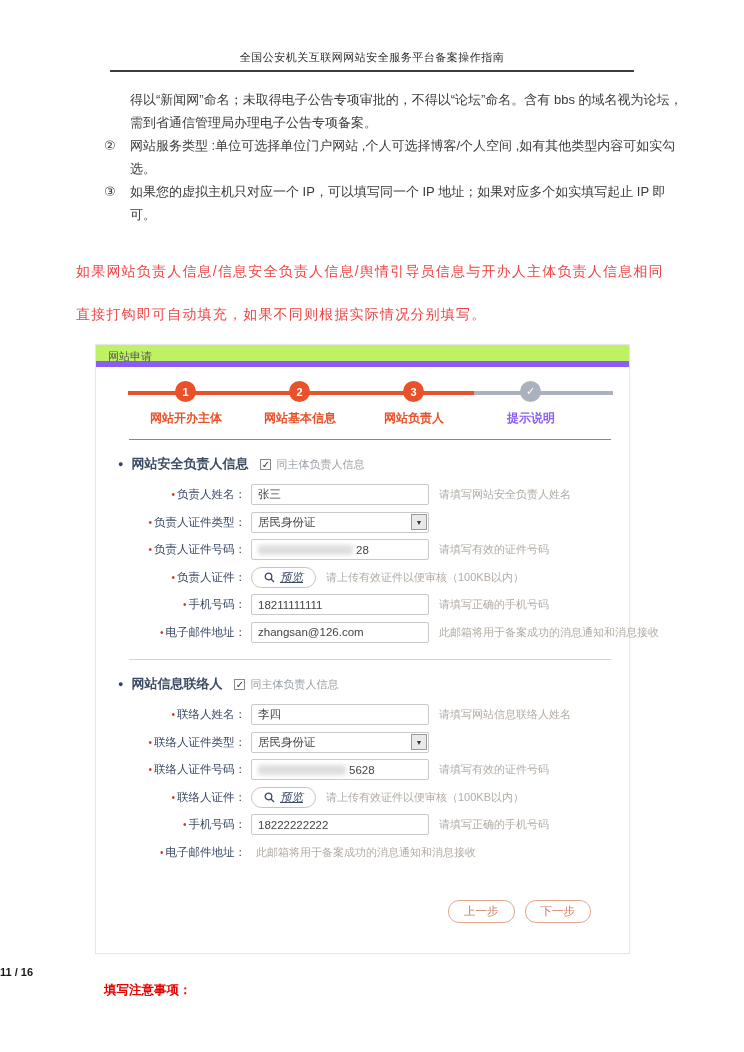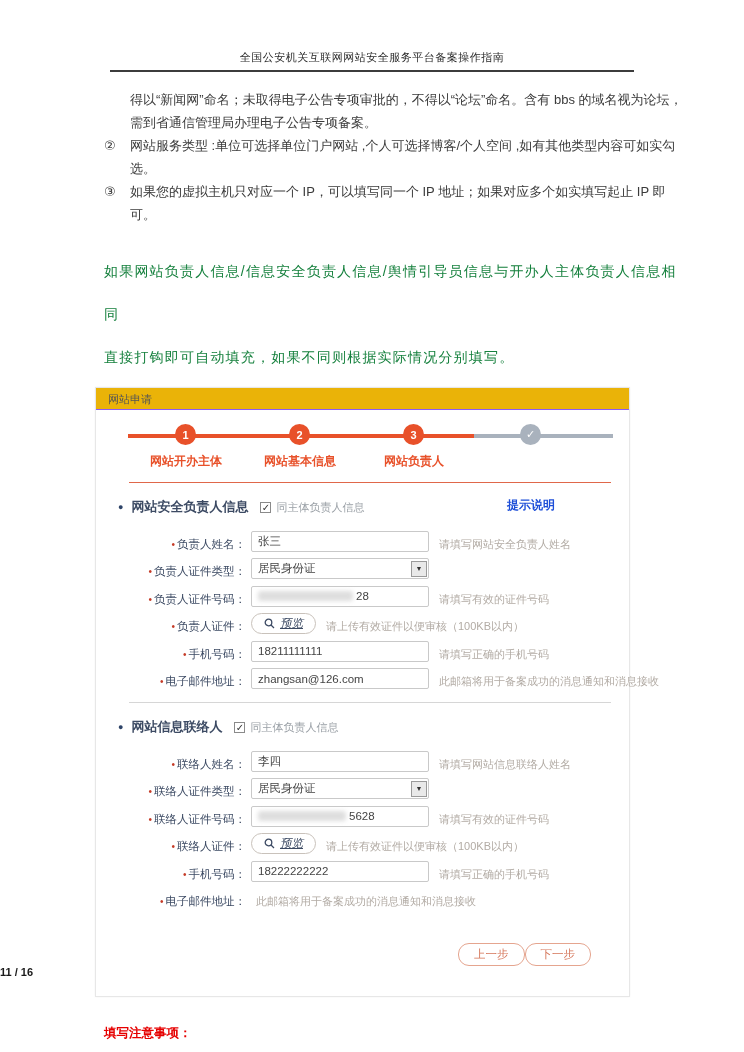--- a/index.html
+++ b/index.html
@@ -12,68 +12,68 @@
   .doc-header-rule { width:524px; margin:5px auto 0; border-top:2px solid #3c3c3c; }
 
   
   .intro { margin:16px 58px 0 104px; font-size:13px; color:#3a3a3a; line-height:23px; }
   .intro .indent { padding-left:26px; }
   .intro .num-item { display:flex; }
   .intro .num { width:26px; flex-shrink:0; }
 
   .step-title { margin:40px 58px 0 104px; font-size:15px; font-weight:bold; color:#1a1a1a; }
 
-  .lead { margin:24px 58px 0 104px; font-size:14px; color:#15803d; line-height:43px; letter-spacing:1.2px; }
+  .lead { margin:24px 58px 0 76px; font-size:14px; color:#ef4444; line-height:43px; letter-spacing:1.2px; }
 
   
   .form-shot { position:relative; margin:8px 0 0 95px; width:535px; background:#fff;
                border:1px solid #e7e7e7; box-shadow:0 0 2px rgba(0,0,0,.05); }
-  .titlebar { height:22px; background:#eab308; border-bottom:1px solid #8b5cf6;
+  .titlebar { height:22px; background:#bef264; border-bottom:6px solid #8b5cf6;
               font-size:11px; color:#555; line-height:22px; padding-left:12px; }
 
   .steps { position:relative; height:54px; margin-top:10px; }
   .track { position:absolute; top:14px; height:4px; }
   .track.orange { left:32px; width:346px; background:#e8512a; }
   .track.gray { left:378px; width:139px; background:#a9b2bd; }
   .stepc { position:absolute; top:4px; width:21px; height:21px; border-radius:50%;
            color:#fff; font-size:11px; font-weight:bold; display:flex; align-items:center; justify-content:center; }
   .stepc.active { background:#e8512a; }
   .stepc.pending { background:#a9b2bd; }
   .stepl { position:absolute; top:33px; transform:translateX(-50%); font-size:12px; font-weight:bold; white-space:nowrap; }
   .stepl.active { color:#e8512a; }
-  .stepl.pending { color:#1d4ed8;margin-top:44px; }
+  .stepl.pending { color:#8b5cf6; }
 
   .red-sep { margin:8px 18px 0 33px; border-top:1px solid #e0674a; }
 
   .fsection-head { display:flex; align-items:center; margin:15px 0 8px 22px; }
   .fsection-head .bullet { color:#2e4468; font-size:13px; line-height:1; }
   .fsection-head .fsection-title { margin-left:8px; font-size:13px; color:#3c4a63; font-weight:bold; }
   .cb { width:11px; height:11px; border:1px solid #8a8a8a; background:#fff; margin-left:12px;
         font-size:10px; line-height:9px; text-align:center; color:#333; }
   .cb-label { margin-left:5px; font-size:11px; color:#9aa0a6; }
 
-  .row { display:flex; align-items:flex-end; height:27.5px; }
+  .row { display:flex; align-items:center; height:27.5px; }
   .rlabel { width:150px; text-align:right; font-size:11.5px; color:#3c4a63; flex-shrink:0; white-space:nowrap; }
   .req { color:#c53b27; margin-right:2px; font-size:10px; }
   .ibox { width:178px; height:21px; border:1px solid #c9c9c9; border-radius:2px; background:#fff;
           font-size:11.5px; color:#444; padding:0 6px; margin-left:5px; flex-shrink:0;
           font-family:"Liberation Sans","DejaVu Sans",sans-serif; display:flex; align-items:center; }
   input.ibox { outline:none; line-height:19px; display:inline-block; }
   .sel { justify-content:space-between; padding-right:1px; }
   .arrow-btn { width:16px; height:16px; border:1px solid #9a9a9a; background:#e9e9e9;
                display:flex; align-items:center; justify-content:center; font-size:7px; color:#333; }
   .blur-block { display:inline-block; height:10px; background:#dedede; border-radius:3px;
                 filter:blur(2px); margin-right:3px; }
   .hint { margin-left:10px; font-size:11px; color:#b2aba4; white-space:nowrap; }
   .pill-btn { display:inline-flex; align-items:center; gap:5px; border:1px solid #c9c2bb; border-radius:11px;
               padding:2px 12px; background:#fff; margin-left:5px; cursor:pointer; }
   .pill-btn .txt { font-size:11.5px; color:#3c4a63; text-decoration:underline;font-style:italic; }
   .divider { margin:13px 18px 12px 33px; border-top:1px solid #d6d6d6; }
 
-  .btnrow { display:flex; justify-content:flex-end; margin:34px 38px 0 0; padding-bottom:30px; }
+  .btnrow { display:flex; justify-content:flex-end; gap:10px; margin:34px 38px 0 0; padding-bottom:30px; }
   .nav-btn { border:1px solid #e5a58f; border-radius:11px; background:#fff; color:#d5765a;
              font-size:11.5px; padding:3px 15px; cursor:pointer;
              font-family:"Liberation Sans","DejaVu Sans",sans-serif; }
 
   .notes-title { margin:28px 58px 0 104px; font-size:12.5px; font-weight:bold; color:#e60000; }
 
   .pageno { position:absolute; left:0; right:0; top:966px; text-align:left;
             font-size:11px; font-weight:bold; color:#1a1a1a; }
 </style>
 </head>

